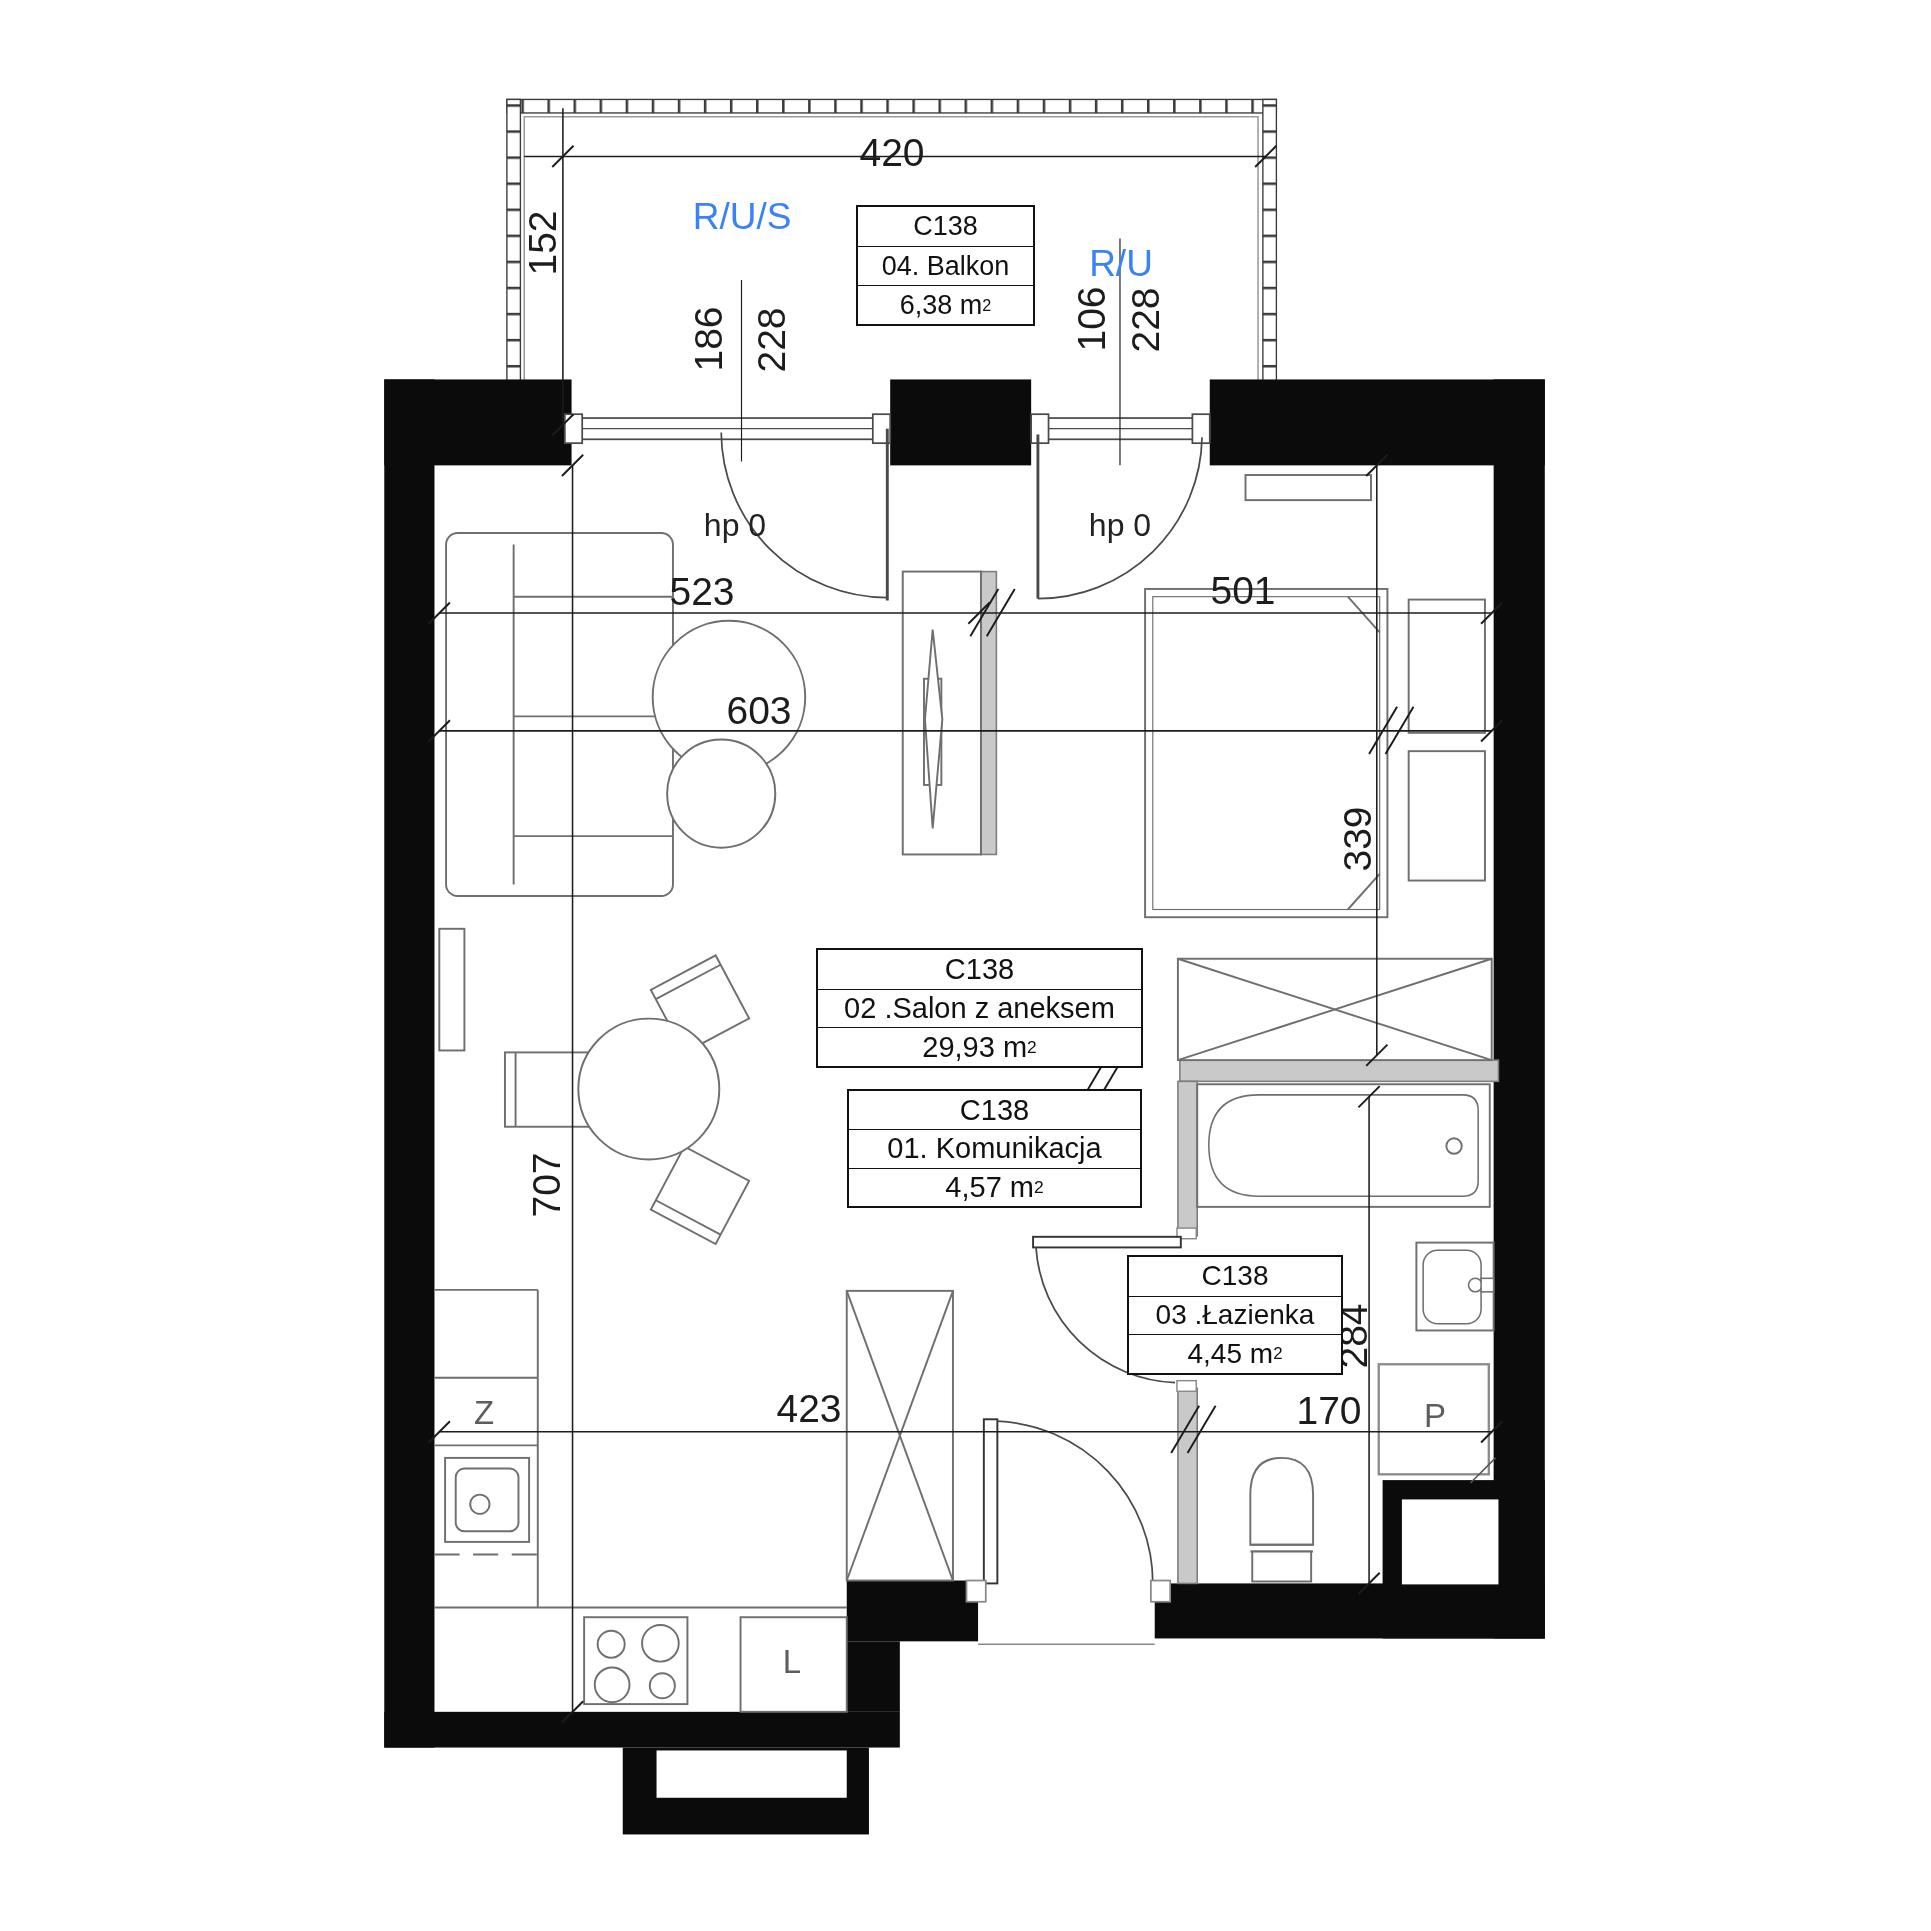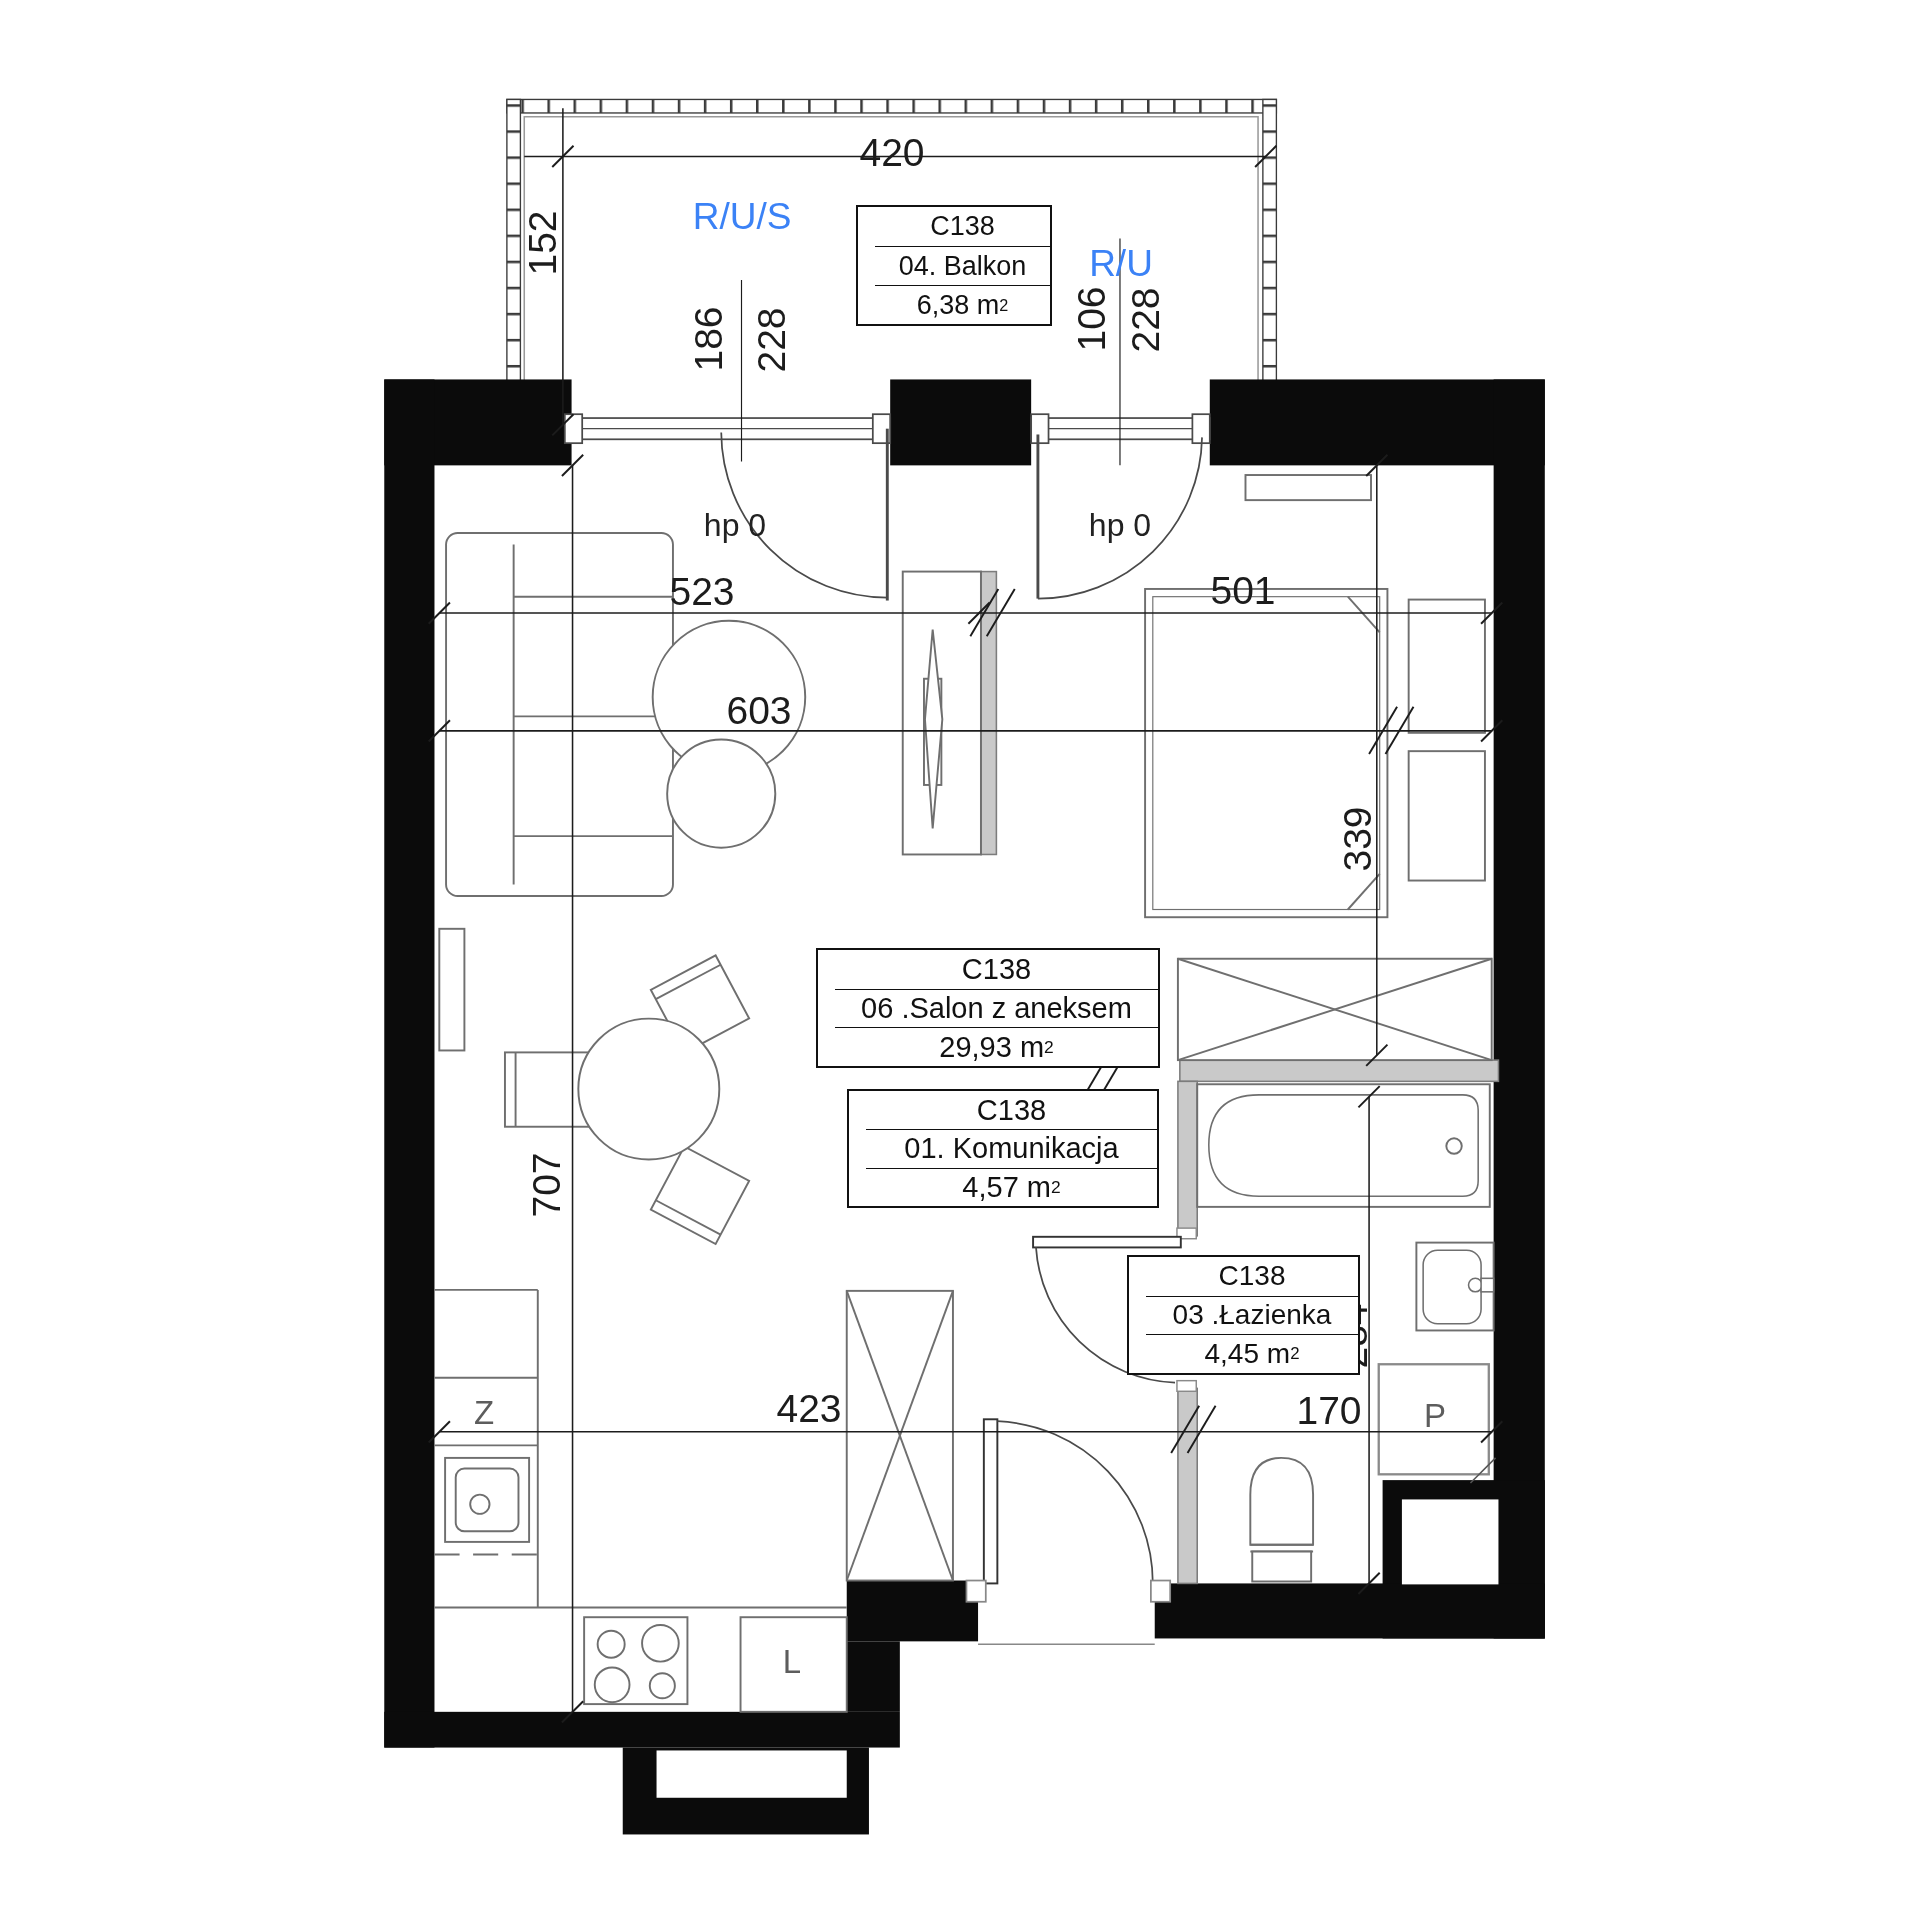--- a/index.html
+++ b/index.html
@@ -6,21 +6,21 @@
   #stage{position:relative;width:1931px;height:1931px;background:#fff;
          font-family:"Liberation Sans", sans-serif;overflow:hidden;}
   #stage svg{position:absolute;left:0;top:0;}
   .txt{position:absolute;display:flex;align-items:center;justify-content:center;
        color:#1c1c1c;font-size:39px;white-space:nowrap;line-height:1;}
   .rot{transform:rotate(-90deg);}
   .ann{font-size:37px;color:#3b82f6;text-align:center;}
   .hp{font-size:32px;color:#222;}
   .appl{font-size:33px;color:#5d5d5d;}
   .roombox{position:absolute;background:#fff;border:2.9px solid #111;
-           display:grid;grid-template-rows:1fr 1fr 1fr;color:#111;padding-left:17px;}
+           display:grid;grid-template-rows:1fr 1fr 1fr;color:#111;}
   .roombox .row{display:flex;align-items:center;justify-content:center;
                 border-top:1.9px solid #111;line-height:1;}
   .roombox .row:first-child{border-top:none;}
   .roombox .name{font-weight:normal;}
   sup{font-size:0.6em;line-height:0;}
 </style>
 </head>
 <body>
 
 <div id="stage">
@@ -266,21 +266,21 @@
 <div class="roombox" style="left:856px;top:205px;width:175px;height:117px;font-size:27px;">
   <div class="row code">C138</div>
   <div class="row name">04. Balkon</div>
   <div class="row area">
         <span>6,38 m</span>
         <sup>2</sup>
       </div>
 </div>
 <div class="roombox" style="left:816px;top:948px;width:323px;height:116px;font-size:29px;">
   <div class="row code">C138</div>
-  <div class="row name">06 .Salon z aneksem</div>
+  <div class="row name">02 .Salon z aneksem</div>
   <div class="row area">
         <span>29,93 m</span>
         <sup>2</sup>
       </div>
 </div>
 <div class="roombox" style="left:847px;top:1089px;width:291px;height:115px;font-size:29px;">
   <div class="row code">C138</div>
   <div class="row name">01. Komunikacja</div>
   <div class="row area">
         <span>4,57 m</span>

